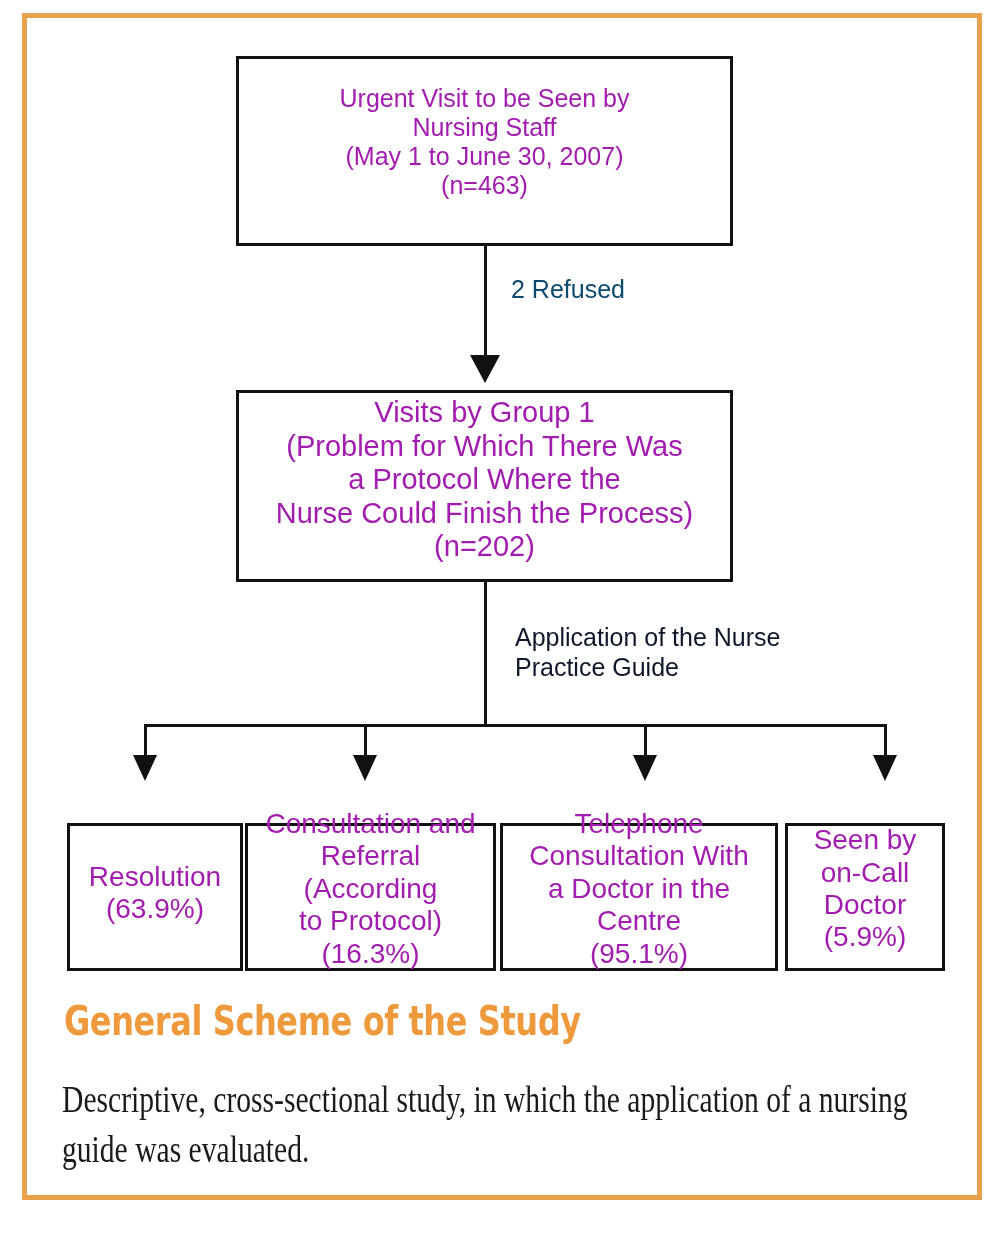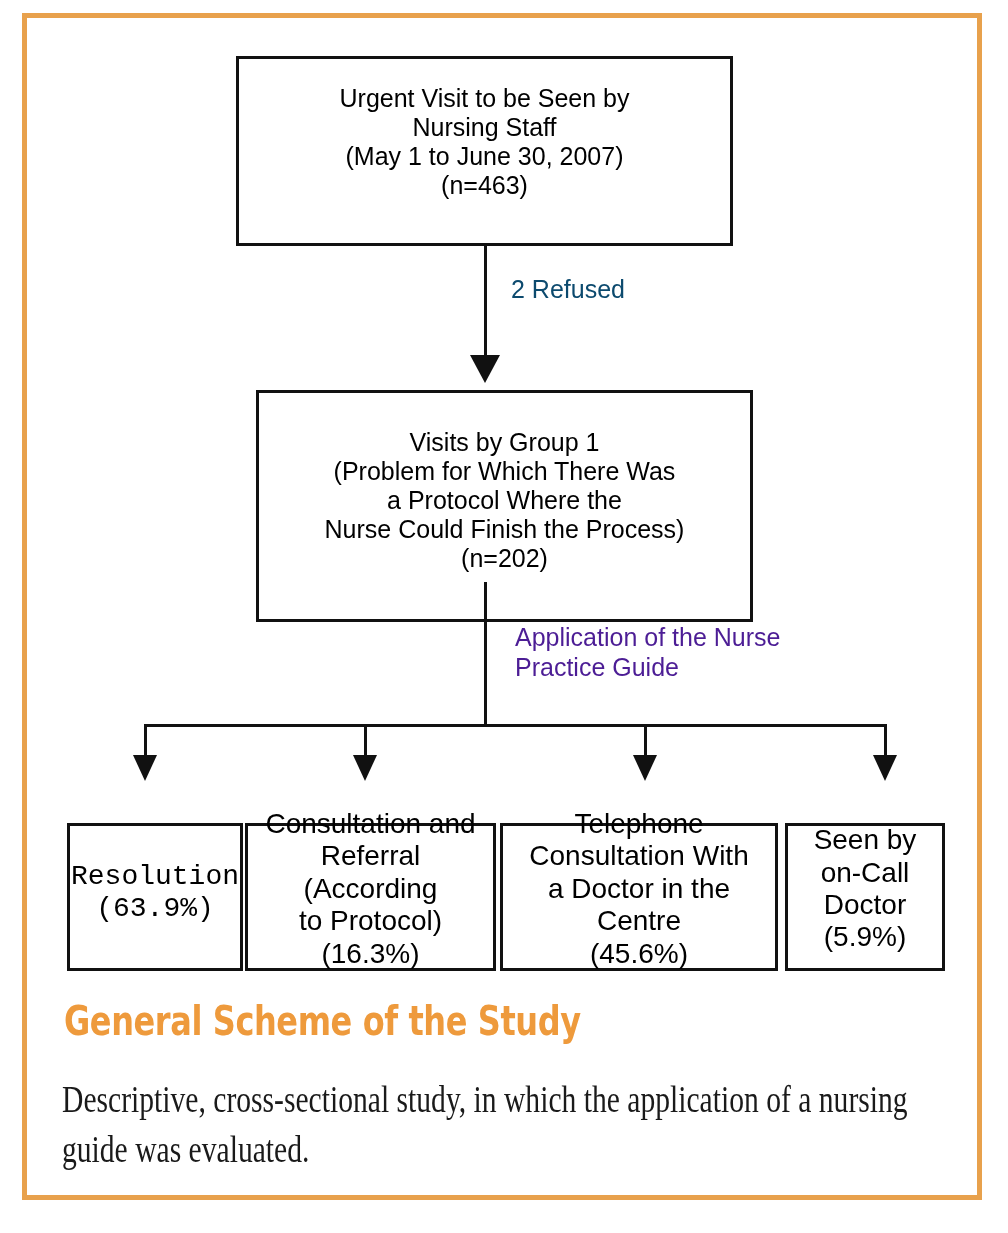--- a/index.html
+++ b/index.html
@@ -29,21 +29,21 @@
   
   .flow-box {
     position: absolute;
     border: 3px solid #111111;
     background: #ffffff;
     box-sizing: border-box;
     display: flex;
     align-items: center;
     justify-content: center;
     text-align: center;
-    color: #000000;
+    color: #a21caf;
     font-family: "Liberation Sans", sans-serif;
   }
   .flow-box .box-text {
     line-height: 1.16;
     white-space: pre-line;
     padding: 0 4px;
   }
 
   #box-urgent-visit {
     left: 236px;
@@ -51,37 +51,36 @@
     width: 497px;
     height: 190px;
     font-size: 25px;
   }
   #box-urgent-visit .box-text { transform: translateY(-9px); }
 
   #box-group1 {
     left: 236px;
     top: 390px;
     width: 497px;
-    height: 232px;
-    font-size: 25px;
-    margin-left: 20px;
+    height: 192px;
+    font-size: 29px;
   }
   #box-group1 .box-text { transform: translateY(-6px); }
 
   .outcome-box {
     top: 823px;
     height: 148px;
     font-size: 28px;
   }
   #box-resolution      { left: 67px;  width: 176px; }
   #box-consultation    { left: 245px; width: 251px; }
   #box-telephone       { left: 500px; width: 278px; }
   #box-oncall          { left: 785px; width: 160px; }
 
-  #box-resolution .box-text   { transform: translateY(-4px); font-family: Liberation Mono, monospace; }
+  #box-resolution .box-text   { transform: translateY(-4px); }
   #box-consultation .box-text { transform: translateY(-8px); }
   #box-telephone .box-text    { transform: translateY(-8px); }
   #box-oncall .box-text       { transform: translateY(-8px); }
 
   
   .v-line {
     position: absolute;
     width: 3px;
     background: #111111;
   }
@@ -132,21 +131,21 @@
   #branch3-arrow { left: 633px; }
   #branch4-arrow { left: 873px; }
 
   
   #label-practice-guide {
     position: absolute;
     left: 515px;
     top: 622px;
     font-size: 25px;
     line-height: 1.2;
-    color: #4c1d95;
+    color: #0f172a;
     white-space: pre-line;
   }
 
   
   #caption-title {
     position: absolute;
     left: 64px;
     top: 998px;
     font-family: "DejaVu Sans", sans-serif;
     font-weight: bold;
@@ -219,21 +218,21 @@
   <div class="box-text">Consultation and
 Referral (According
 to Protocol)
 (16.3%)</div>
 </div>
 
 <div class="flow-box outcome-box" id="box-telephone">
   <div class="box-text">Telephone
 Consultation With
 a Doctor in the Centre
-(45.6%)</div>
+(95.1%)</div>
 </div>
 
 <div class="flow-box outcome-box" id="box-oncall">
   <div class="box-text">Seen by
 on-Call
 Doctor
 (5.9%)</div>
 </div>
 
 <div id="caption-title">General Scheme of the Study</div>

